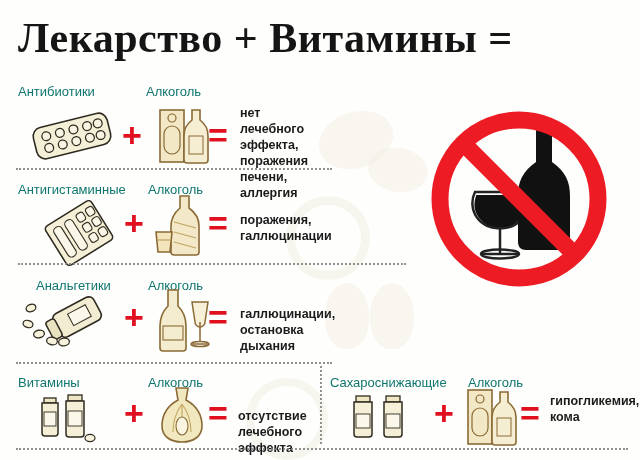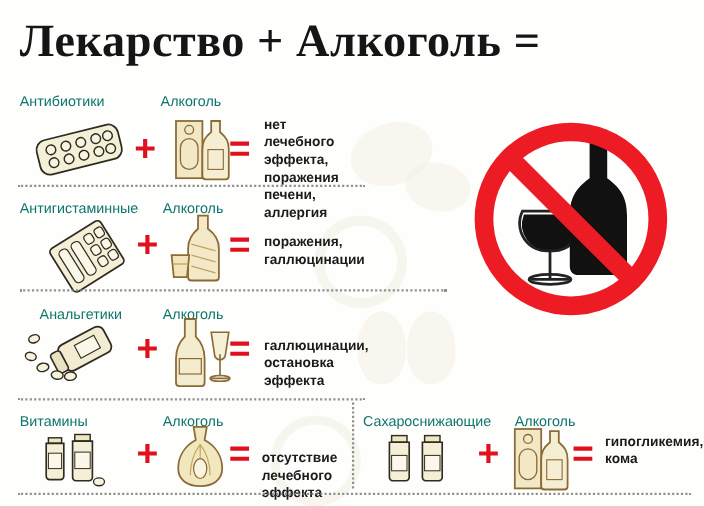--- a/index.html
+++ b/index.html
@@ -100,21 +100,21 @@
 </head>
 <body>
 
 <div class="wm" id="wm1"></div>
 <div class="wm" id="wm2"></div>
 <div class="wm" id="wm3"></div>
 <div class="wm" id="wm4"></div>
 <div class="wm" id="wm5"></div>
 <div class="wm" id="wm6"></div>
 
-<div id="title">Лекарство + Алкоголь =</div>
+<div id="title">Лекарство + Витамины =</div>
 
 <div id="no-alcohol-sign">
   <svg width="190" height="190" viewBox="0 0 190 190">
     <g>
       <path d="M58 150 h36 M76 150 v-28" stroke="#222" stroke-width="2.5" fill="none"></path>
       <ellipse cx="76" cy="150" rx="19" ry="4.5" fill="none" stroke="#222" stroke-width="2.5"></ellipse>
       <path d="M53 92 h46 a23 23 0 0 1 -23 31 a23 23 0 0 1 -23 -31 z" fill="#111" stroke="#111" stroke-width="2"></path>
       <path d="M51 88 h50 a25 25 0 0 1 -25 36 a25 25 0 0 1 -25 -36 z" fill="none" stroke="#222" stroke-width="2.5"></path>
     </g>
     <g>
@@ -235,21 +235,21 @@
     <svg width="56" height="64" viewBox="0 0 56 64">
       <path d="M12 2 h10 v16 c6 6 8 12 8 20 v22 c0 2 -1 3 -3 3 h-20 c-2 0 -3 -1 -3 -3 v-22 c0 -8 2 -14 8 -20 z" fill="#f4ecce" stroke="#8a6a35" stroke-width="1.6"></path>
       <rect x="7" y="38" width="20" height="14" fill="none" stroke="#8a6a35" stroke-width="1.1"></rect>
       <path d="M36 14 h16 l-3 20 a5 5 0 0 1 -10 0 z" fill="#f6f0d8" stroke="#8a6a35" stroke-width="1.5"></path>
       <path d="M44 34 v20 M36 56 h16" stroke="#8a6a35" stroke-width="1.5" fill="none"></path>
       <ellipse cx="44" cy="56" rx="9" ry="2.6" fill="none" stroke="#8a6a35" stroke-width="1.5"></ellipse>
     </svg>
   </div>
 
   <div class="sign eq-sign" style="left:208px;top:300px;">=</div>
-  <div class="outcome" style="left:240px;top:306px;">галлюцинации, остановка эффекта</div>
+  <div class="outcome" style="left:240px;top:306px;">галлюцинации, остановка дыхания</div>
 </div>
 
 <div class="divider" style="left:16px;top:362px;width:316px;"></div>
 <div class="vdivider" style="left:320px;top:366px;height:78px;"></div>
 
 <div class="row">
   <div class="drug-label" style="left:18px;top:375px;">Витамины</div>
   <div class="alc-label" style="left:148px;top:375px;">Алкоголь</div>
 
   <div class="art" style="left:36px;top:392px;">

